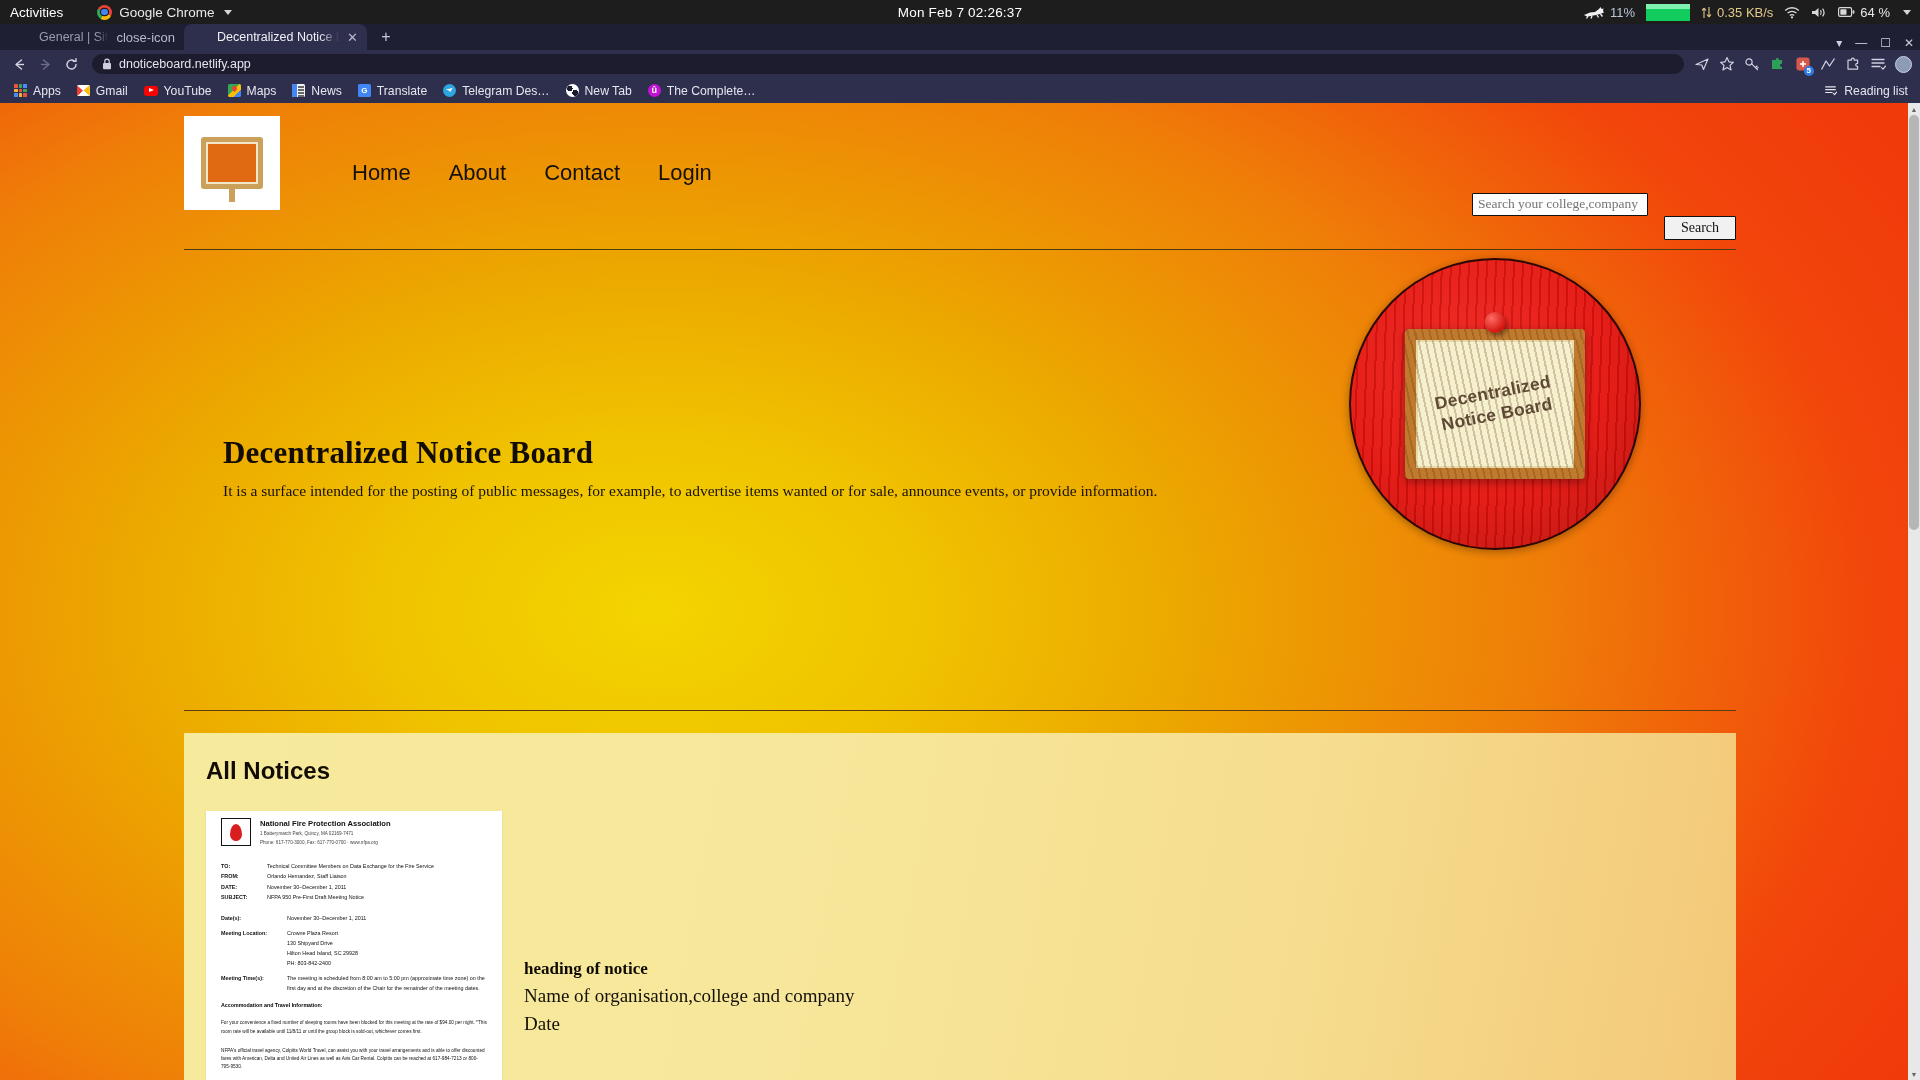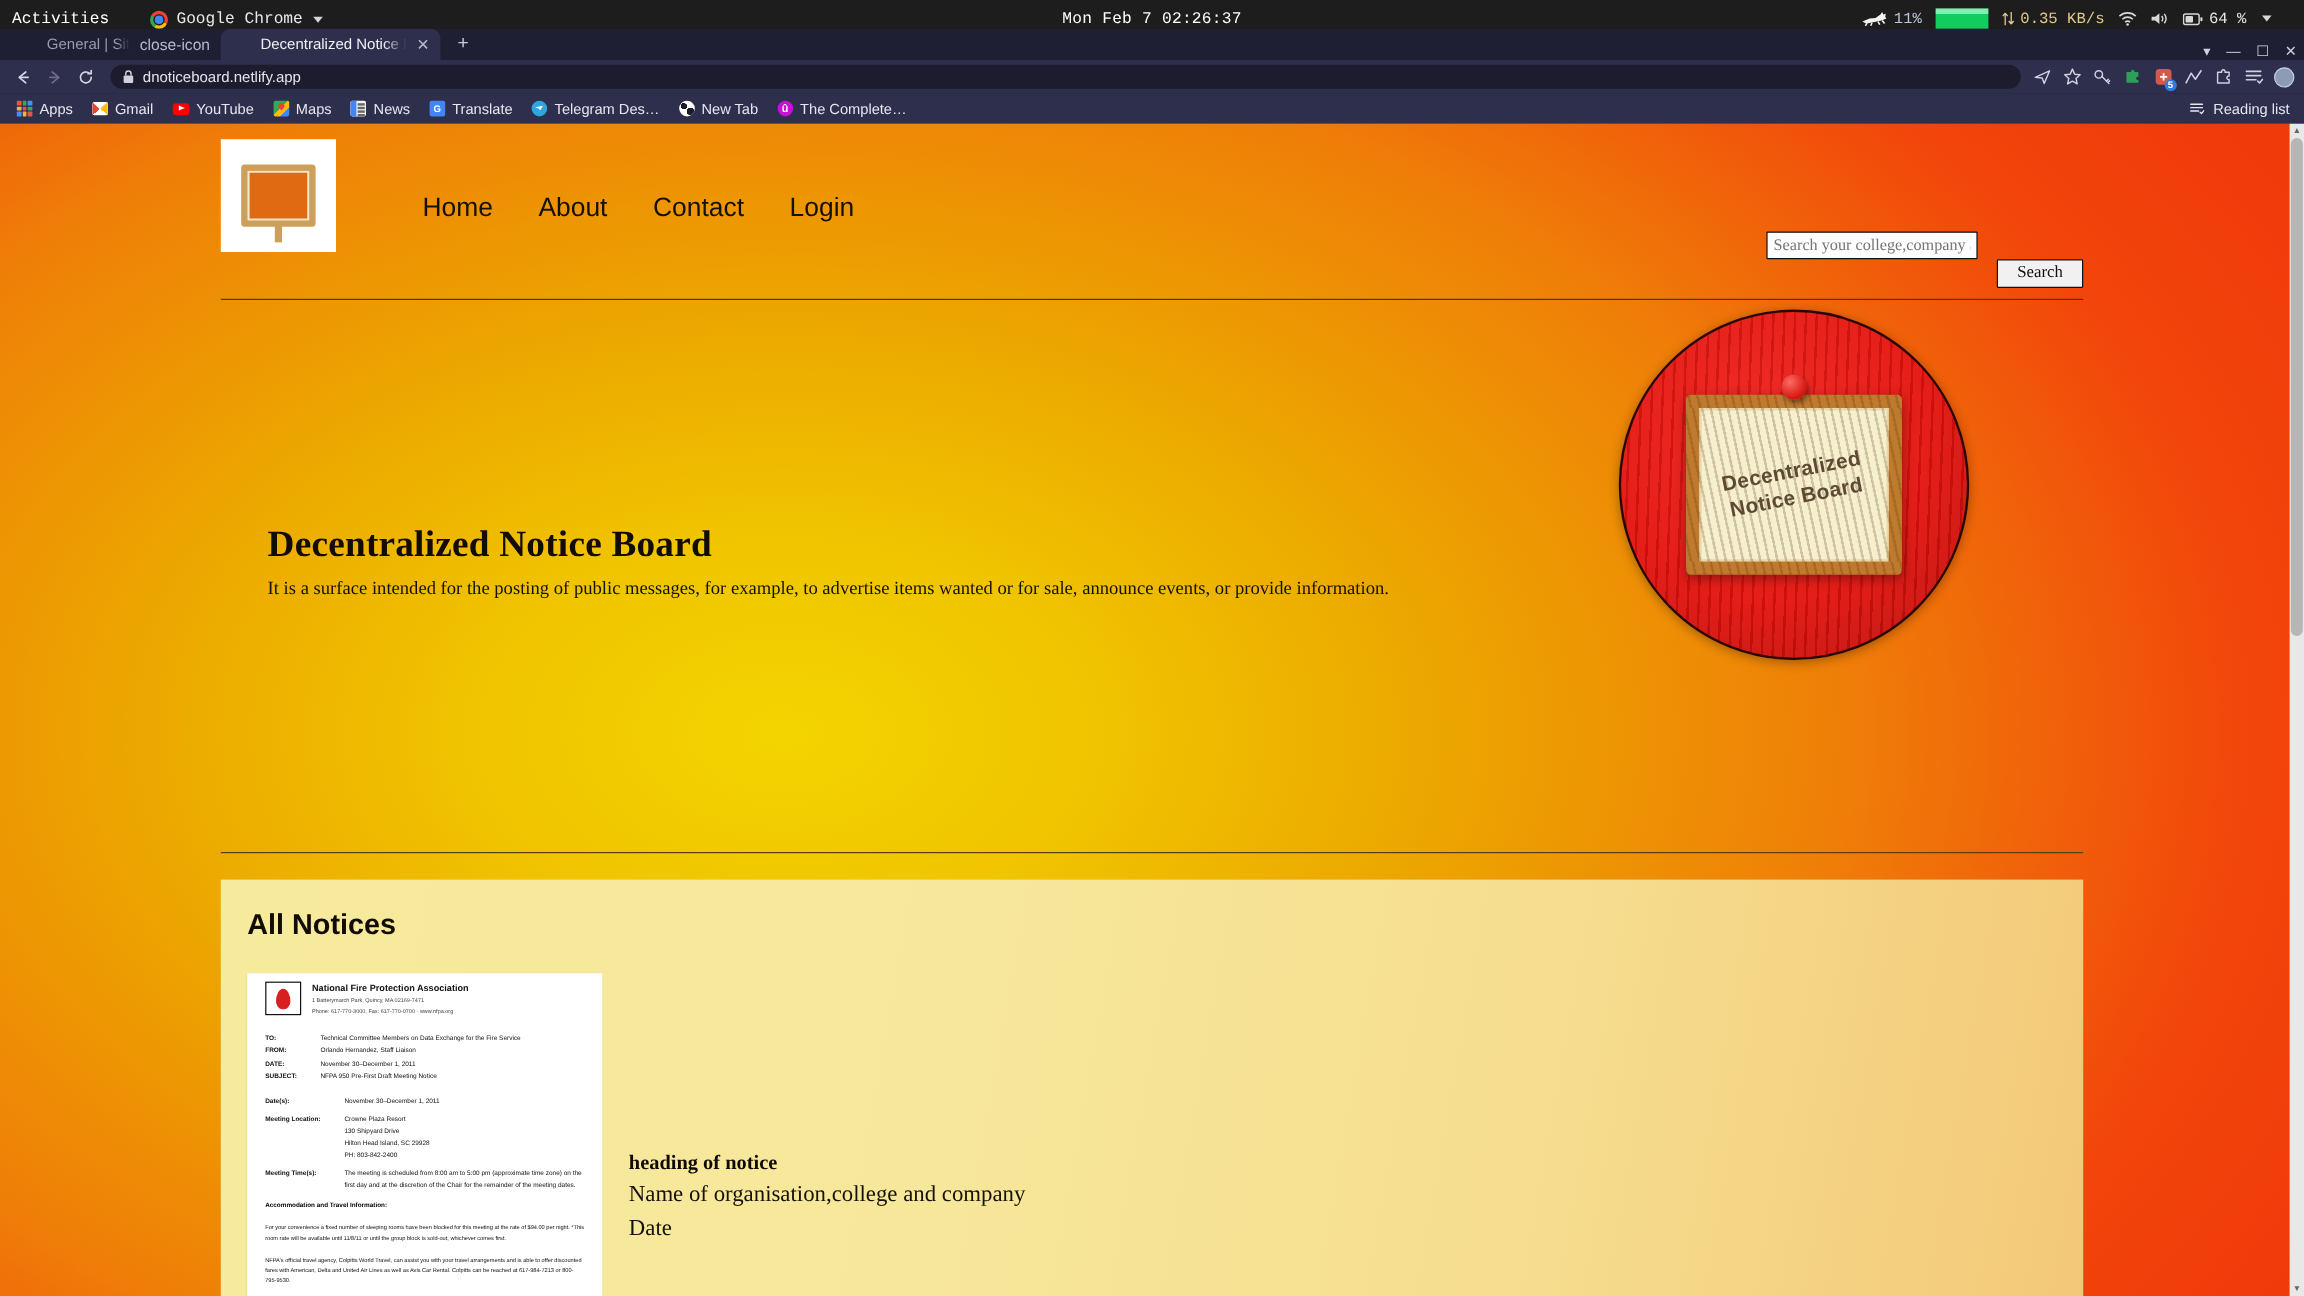--- a/index.html
+++ b/index.html
@@ -6,24 +6,23 @@
   html,body { width:1920px; height:1080px; overflow:hidden; }
   body {
     font-family: "Liberation Sans", sans-serif;
     background:#1c1c1c;
   }
 
   
   .gnome-bar{
     height:24px; width:100%;
     background:#1d1d1d;
-    display:flex; align-items:flex-end;
+    display:flex; align-items:center;
     color:#e8e8e8; font-size:13.5px;
     position:relative;
-    font-family:Liberation Mono, monospace;
   }
   .gnome-activities{ margin-left:10px; font-weight:400; color:#ffffff; }
   .gnome-app{ display:flex; align-items:center; gap:7px; margin-left:34px; }
   .chrome-logo{
     width:15px;height:15px;border-radius:50%;
     background:conic-gradient(#ea4335 0 33%, #fbbc05 33% 58%, #34a853 58% 83%, #ea4335 83% 100%);
     position:relative;
   }
   .chrome-logo::after{
     content:""; position:absolute; inset:4.2px;
@@ -33,21 +32,21 @@
   .caret-dn{
     width:0;height:0;border-left:4px solid transparent;border-right:4px solid transparent;
     border-top:5px solid #d6d6d6; margin-left:2px;
   }
   .gnome-clock{
     position:absolute; left:50%; transform:translateX(-50%);
     font-size:13.5px; color:#ffffff; letter-spacing:.2px;
   }
   .gnome-tray{
     margin-left:auto; display:flex; align-items:center; gap:11px;
-    padding-right:27px; font-size:13px; color:#d8d8d8;
+    padding-right:9px; font-size:13px; color:#d8d8d8;
   }
   .tray-item{ display:flex; align-items:center; gap:5px; }
   .cpu-pct{ color:#b9c6d6; }
   .net-bar{
     width:44px;height:17px;
     background:linear-gradient(to bottom,#7ff0b0 0 28%, #13cc5e 28% 100%);
   }
   .net-speed{ color:#e2c98a; }
   .batt-pct{ color:#e8e8e8; }
   .tray-svg{ display:block; }

